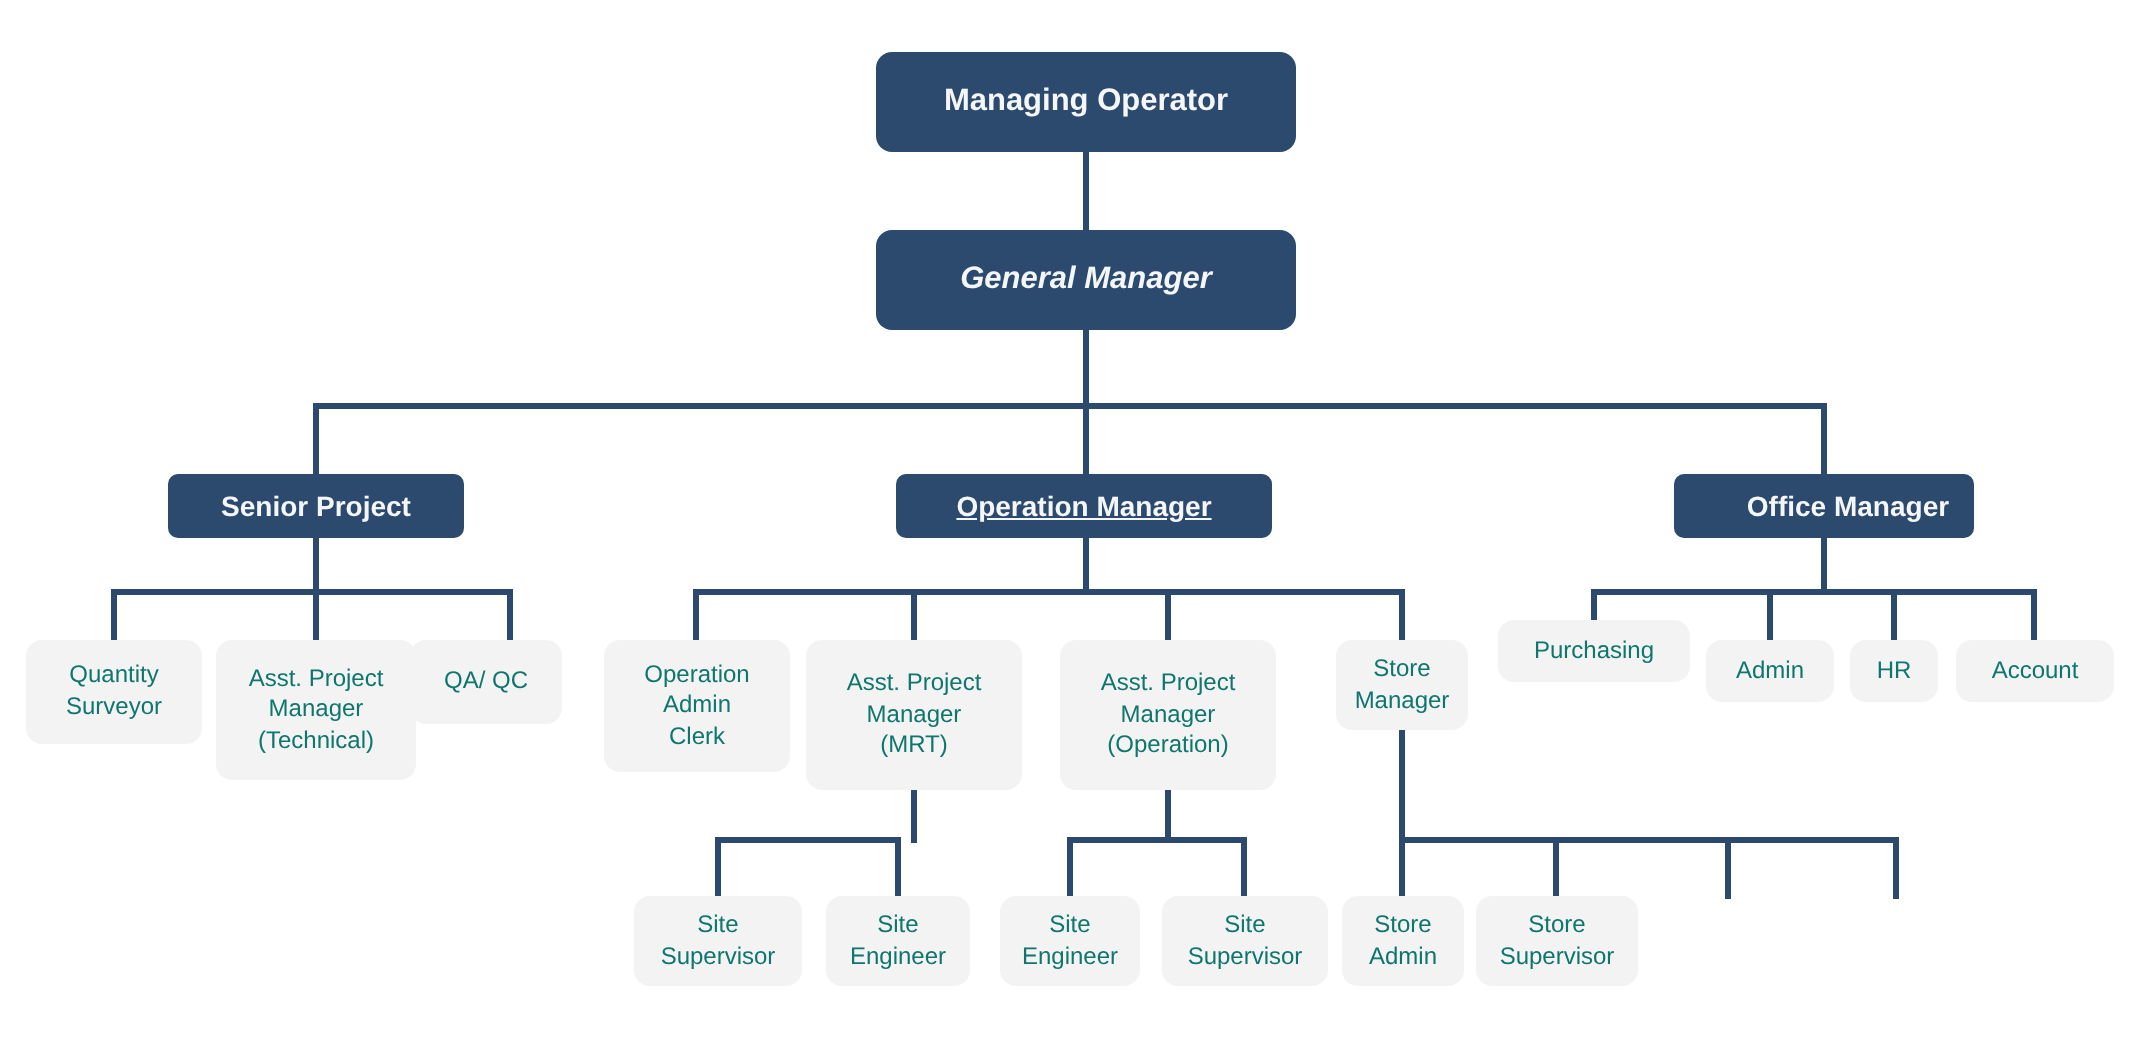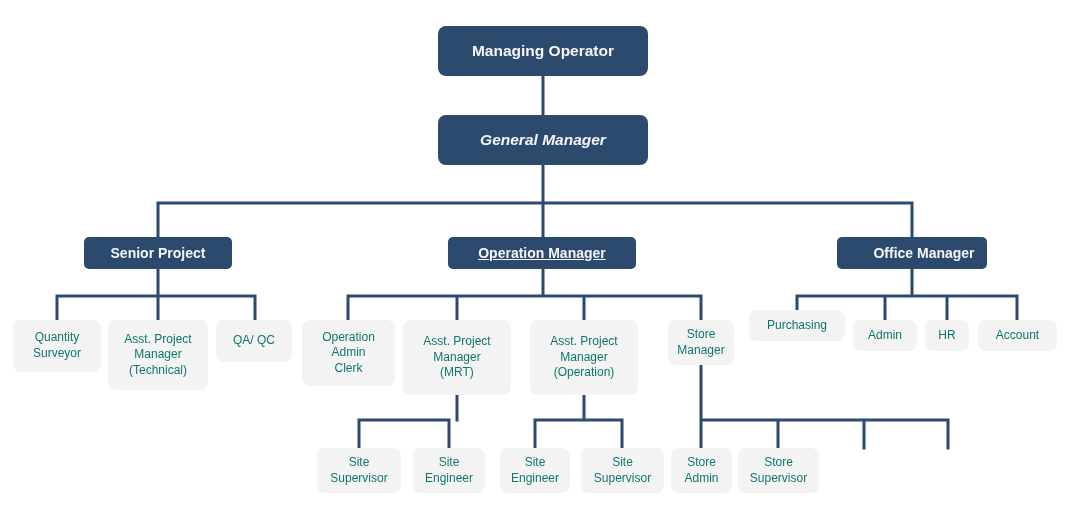--- a/index.html
+++ b/index.html
@@ -103,21 +103,21 @@
     <span class="label">Quantity
 Surveyor</span>
   </div>
 
   <div class="node secondary" style="left:108px;top:320px;width:100px;height:70px;">
     <span class="label">Asst. Project
 Manager
 (Technical)</span>
   </div>
 
-  <div class="node secondary" style="left:216px;top:320px;width:76px;height:42px;">
+  <div class="node secondary" style="left:205px;top:320px;width:76px;height:42px;">
     <span class="label">QA/ QC</span>
   </div>
 
   <div class="node secondary" style="left:302px;top:320px;width:93px;height:66px;">
     <span class="label">Operation
 Admin
 Clerk</span>
   </div>
 
   <div class="node secondary" style="left:403px;top:320px;width:108px;height:75px;">

